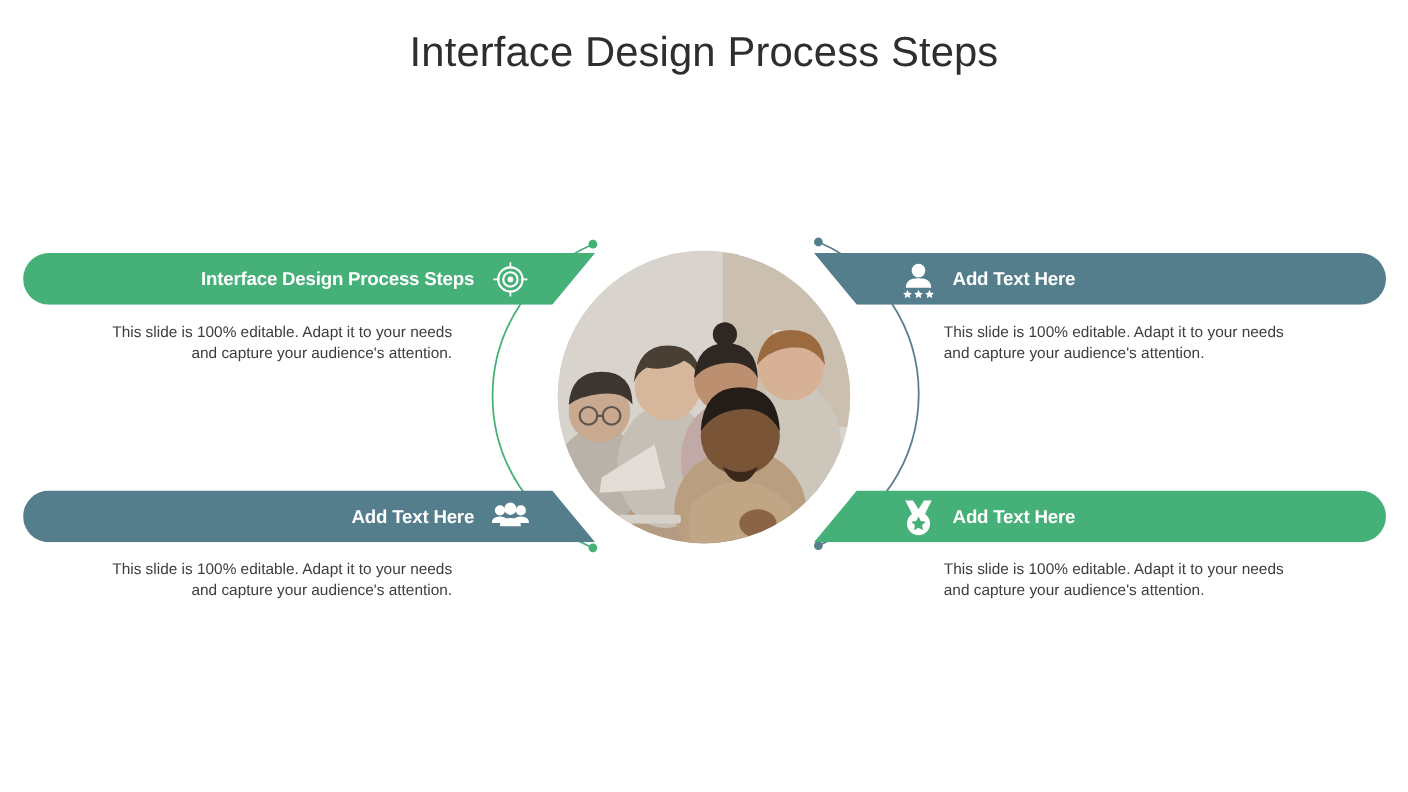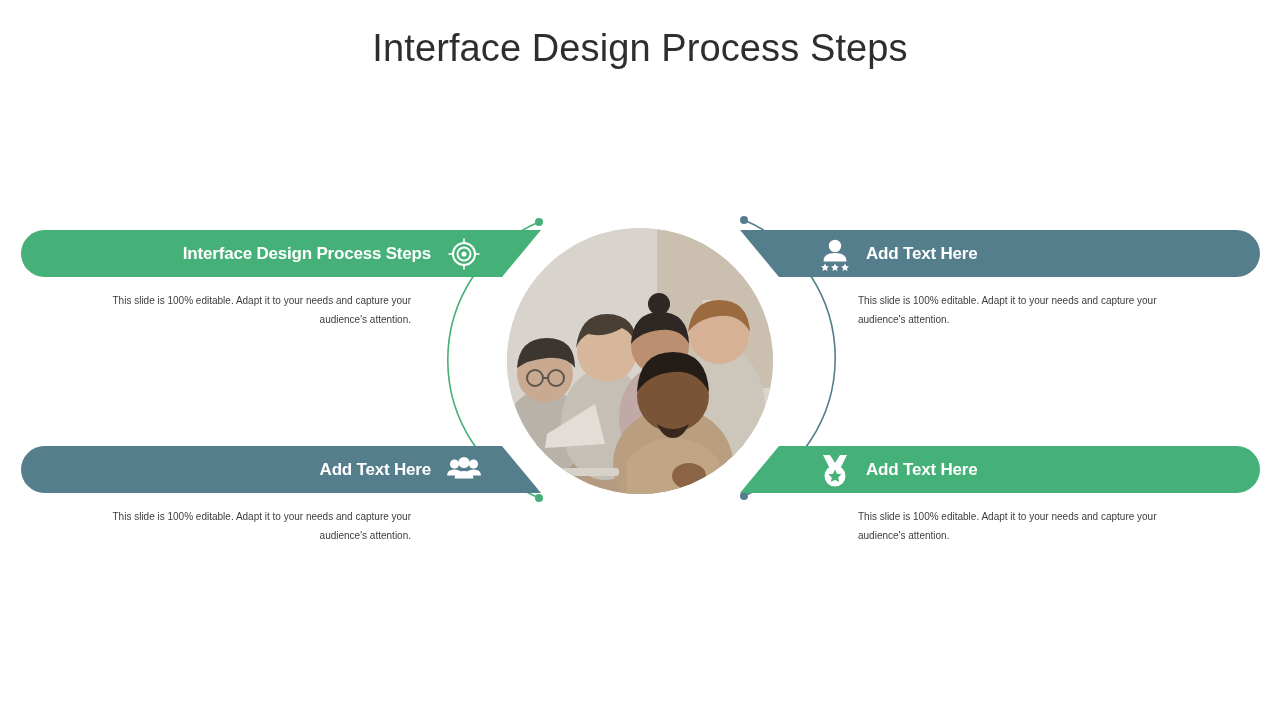--- a/index.html
+++ b/index.html
@@ -108,21 +108,21 @@
   }
 
   #banner-tl { left: 21px;  top: 230px; width: 520px; }
   #banner-bl { left: 21px;  top: 446px; width: 520px; }
   #banner-tr { left: 740px; top: 230px; width: 520px; }
   #banner-br { left: 740px; top: 446px; width: 520px; }
 
   
   .body-text {
     position: absolute;
-    font-size: 10px;
+    font-size: 14px;
     line-height: 18.5px;
     color: #3d3d3d;
   }
   .body-left  { text-align: right; left: 86px;  width: 325px; }
   .body-right { text-align: left;  left: 858px; width: 330px; }
   #body-tl { top: 292px; }
   #body-bl { top: 508px; }
   #body-tr { top: 292px; }
   #body-br { top: 508px; }
 </style>

